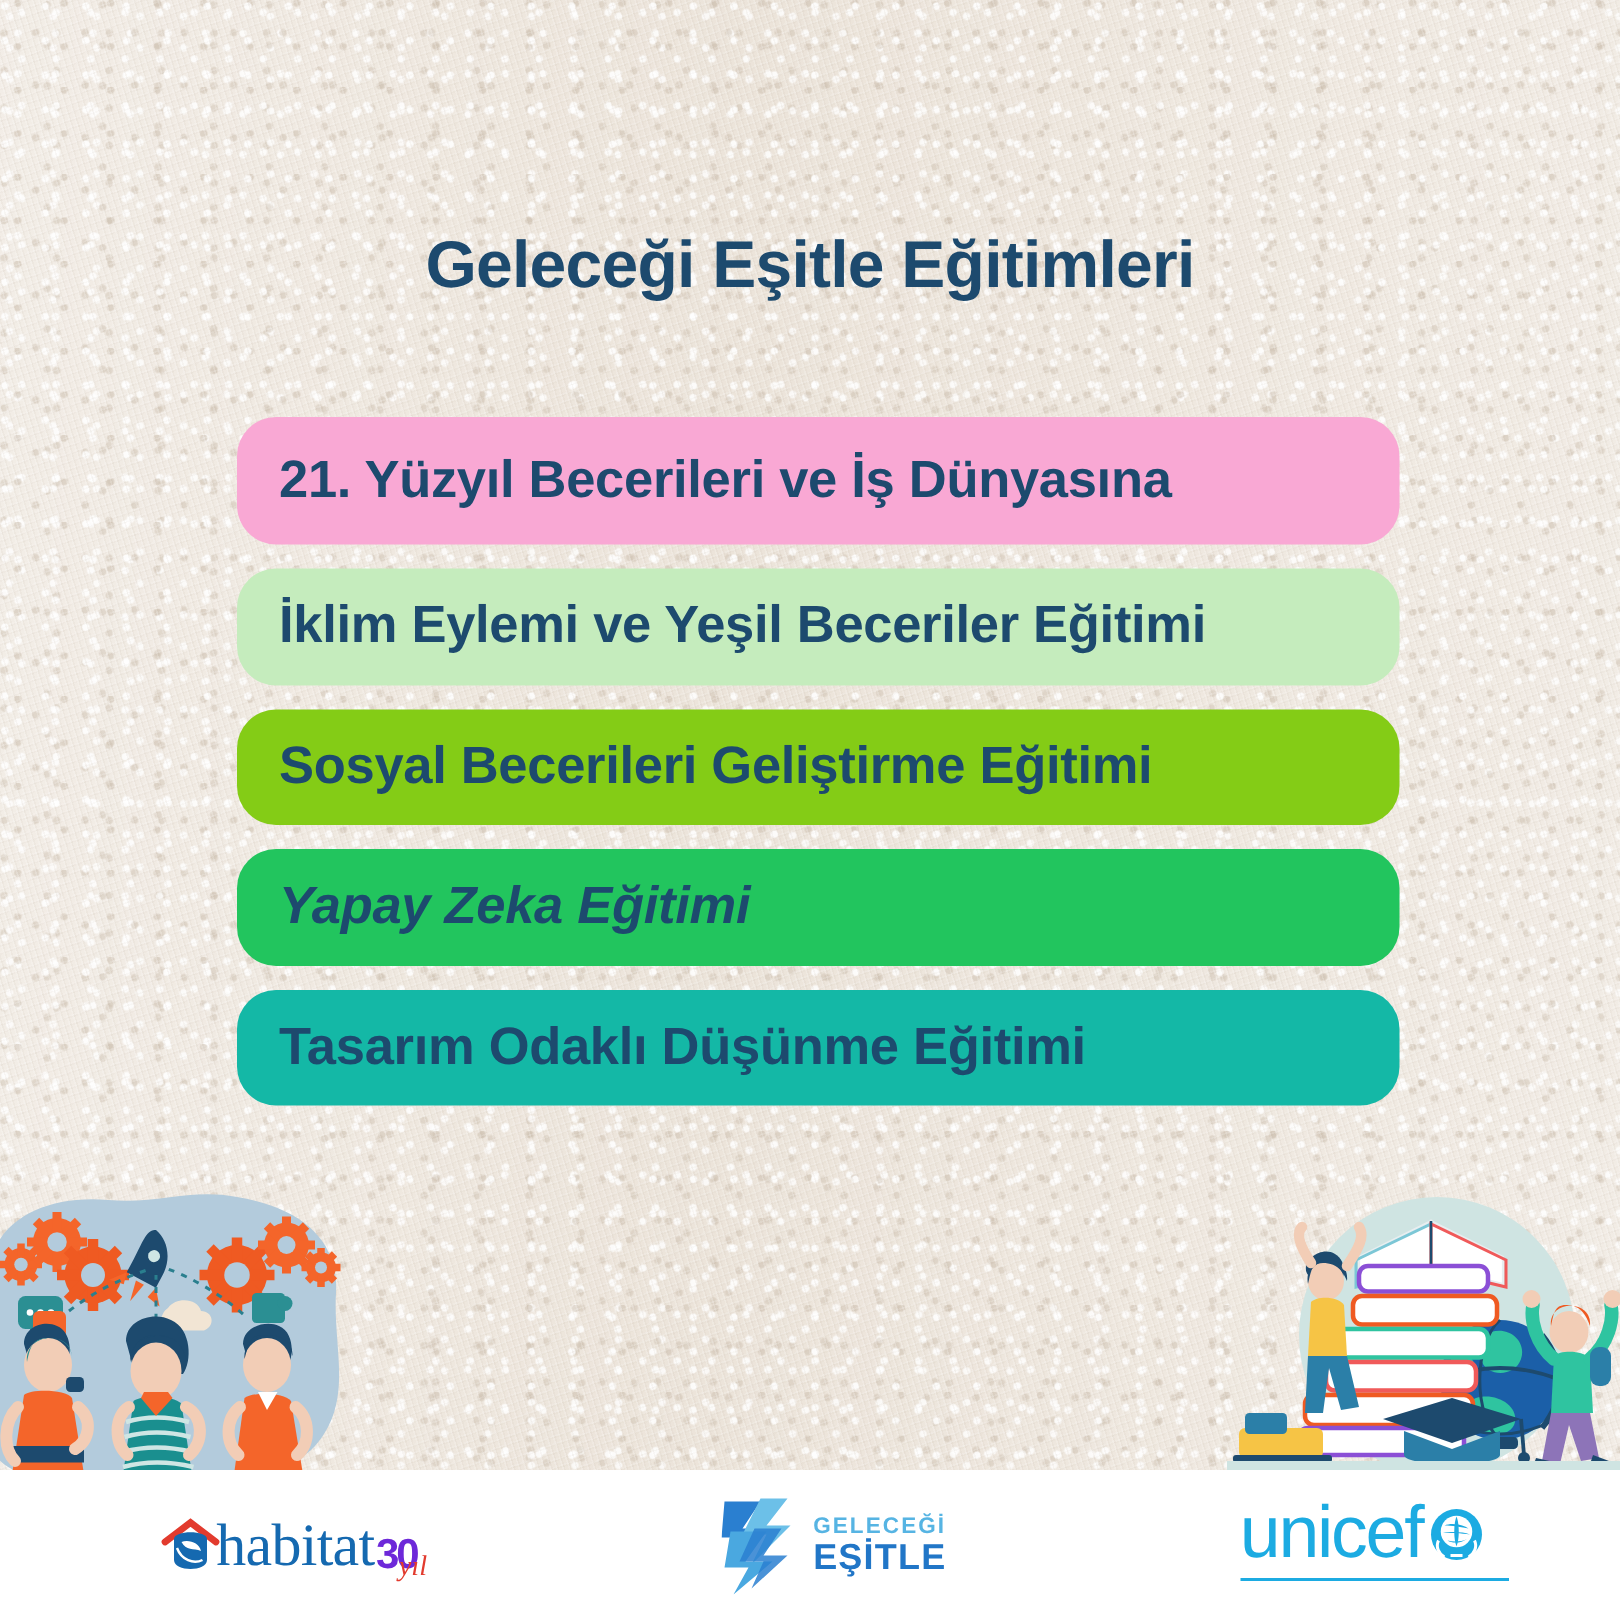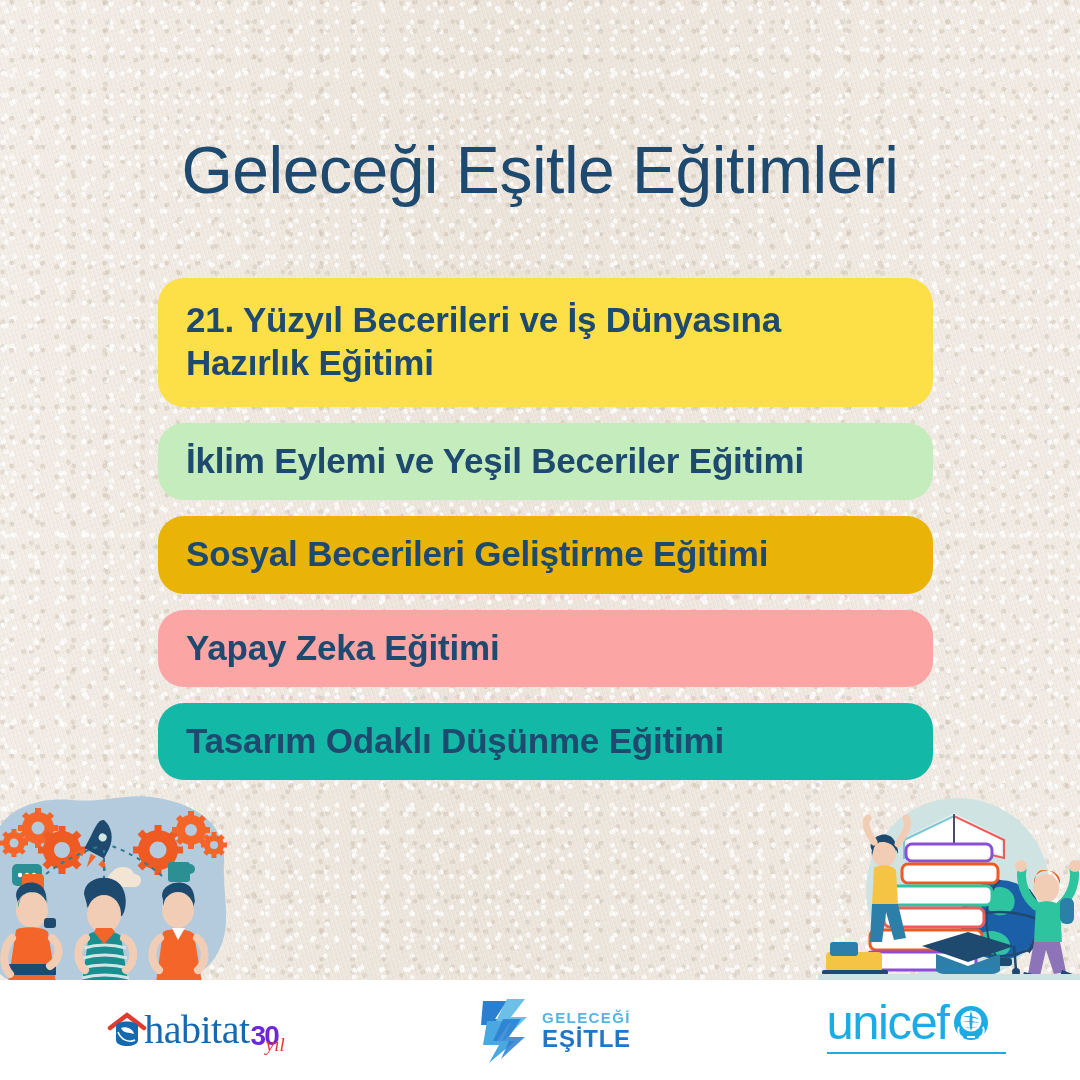--- a/index.html
+++ b/index.html
@@ -40,24 +40,24 @@
     opacity:.55;
     background-image:
       repeating-linear-gradient(73deg, rgba(255,255,255,.30) 0 1px, rgba(198,185,170,.18) 1px 2px, rgba(255,255,255,0) 2px 4px),
       repeating-linear-gradient(161deg, rgba(255,255,255,.25) 0 1px, rgba(198,185,170,.14) 1px 2px, rgba(255,255,255,0) 2px 5px);
     pointer-events:none;
   }
 
   
   #title {
     position:absolute;
-    top:132px; left:0; right:0;
+    top:152px; left:0; right:0;
     text-align:center;
-    font-size:66px;
-    font-weight:normal;
+    font-size:44px;
+    font-weight:bold;
     letter-spacing:-0.5px;
     color:#1d4a6e;
     white-space:nowrap;
   }
 
   
   #pill-list {
     position:absolute;
     top:278px; left:158px;
     width:775px;
@@ -130,34 +130,33 @@
 
 <div id="poster">
 
   <div id="paper-texture"></div>
   <div id="paper-grain"></div>
 
   <h1 id="title">Geleceği Eşitle Eğitimleri</h1>
 
   <div id="pill-list">
 
-    <div class="pill tall" style="background:#fde047;">
+    <div class="pill tall" style="background:#f9a8d4;">
       <span class="pill-text">21. Yüzyıl Becerileri ve İş Dünyasına</span>
-      <span class="pill-text">Hazırlık Eğitimi</span>
     </div>
 
     <div class="pill" style="background:#c5ecbd;">
       <span class="pill-text">İklim Eylemi ve Yeşil Beceriler Eğitimi</span>
     </div>
 
-    <div class="pill" style="background:#eab308;">
+    <div class="pill" style="background:#84cc16;">
       <span class="pill-text">Sosyal Becerileri Geliştirme Eğitimi</span>
     </div>
 
-    <div class="pill" style="background:#fca5a5;">
+    <div class="pill" style="background:#22c55e;font-style:italic;">
       <span class="pill-text">Yapay Zeka Eğitimi</span>
     </div>
 
     <div class="pill" style="background:#14b8a6;">
       <span class="pill-text">Tasarım Odaklı Düşünme Eğitimi</span>
     </div>
 
   </div>
 
   <svg id="illus-left" class="illus" viewBox="0 0 265 195">

